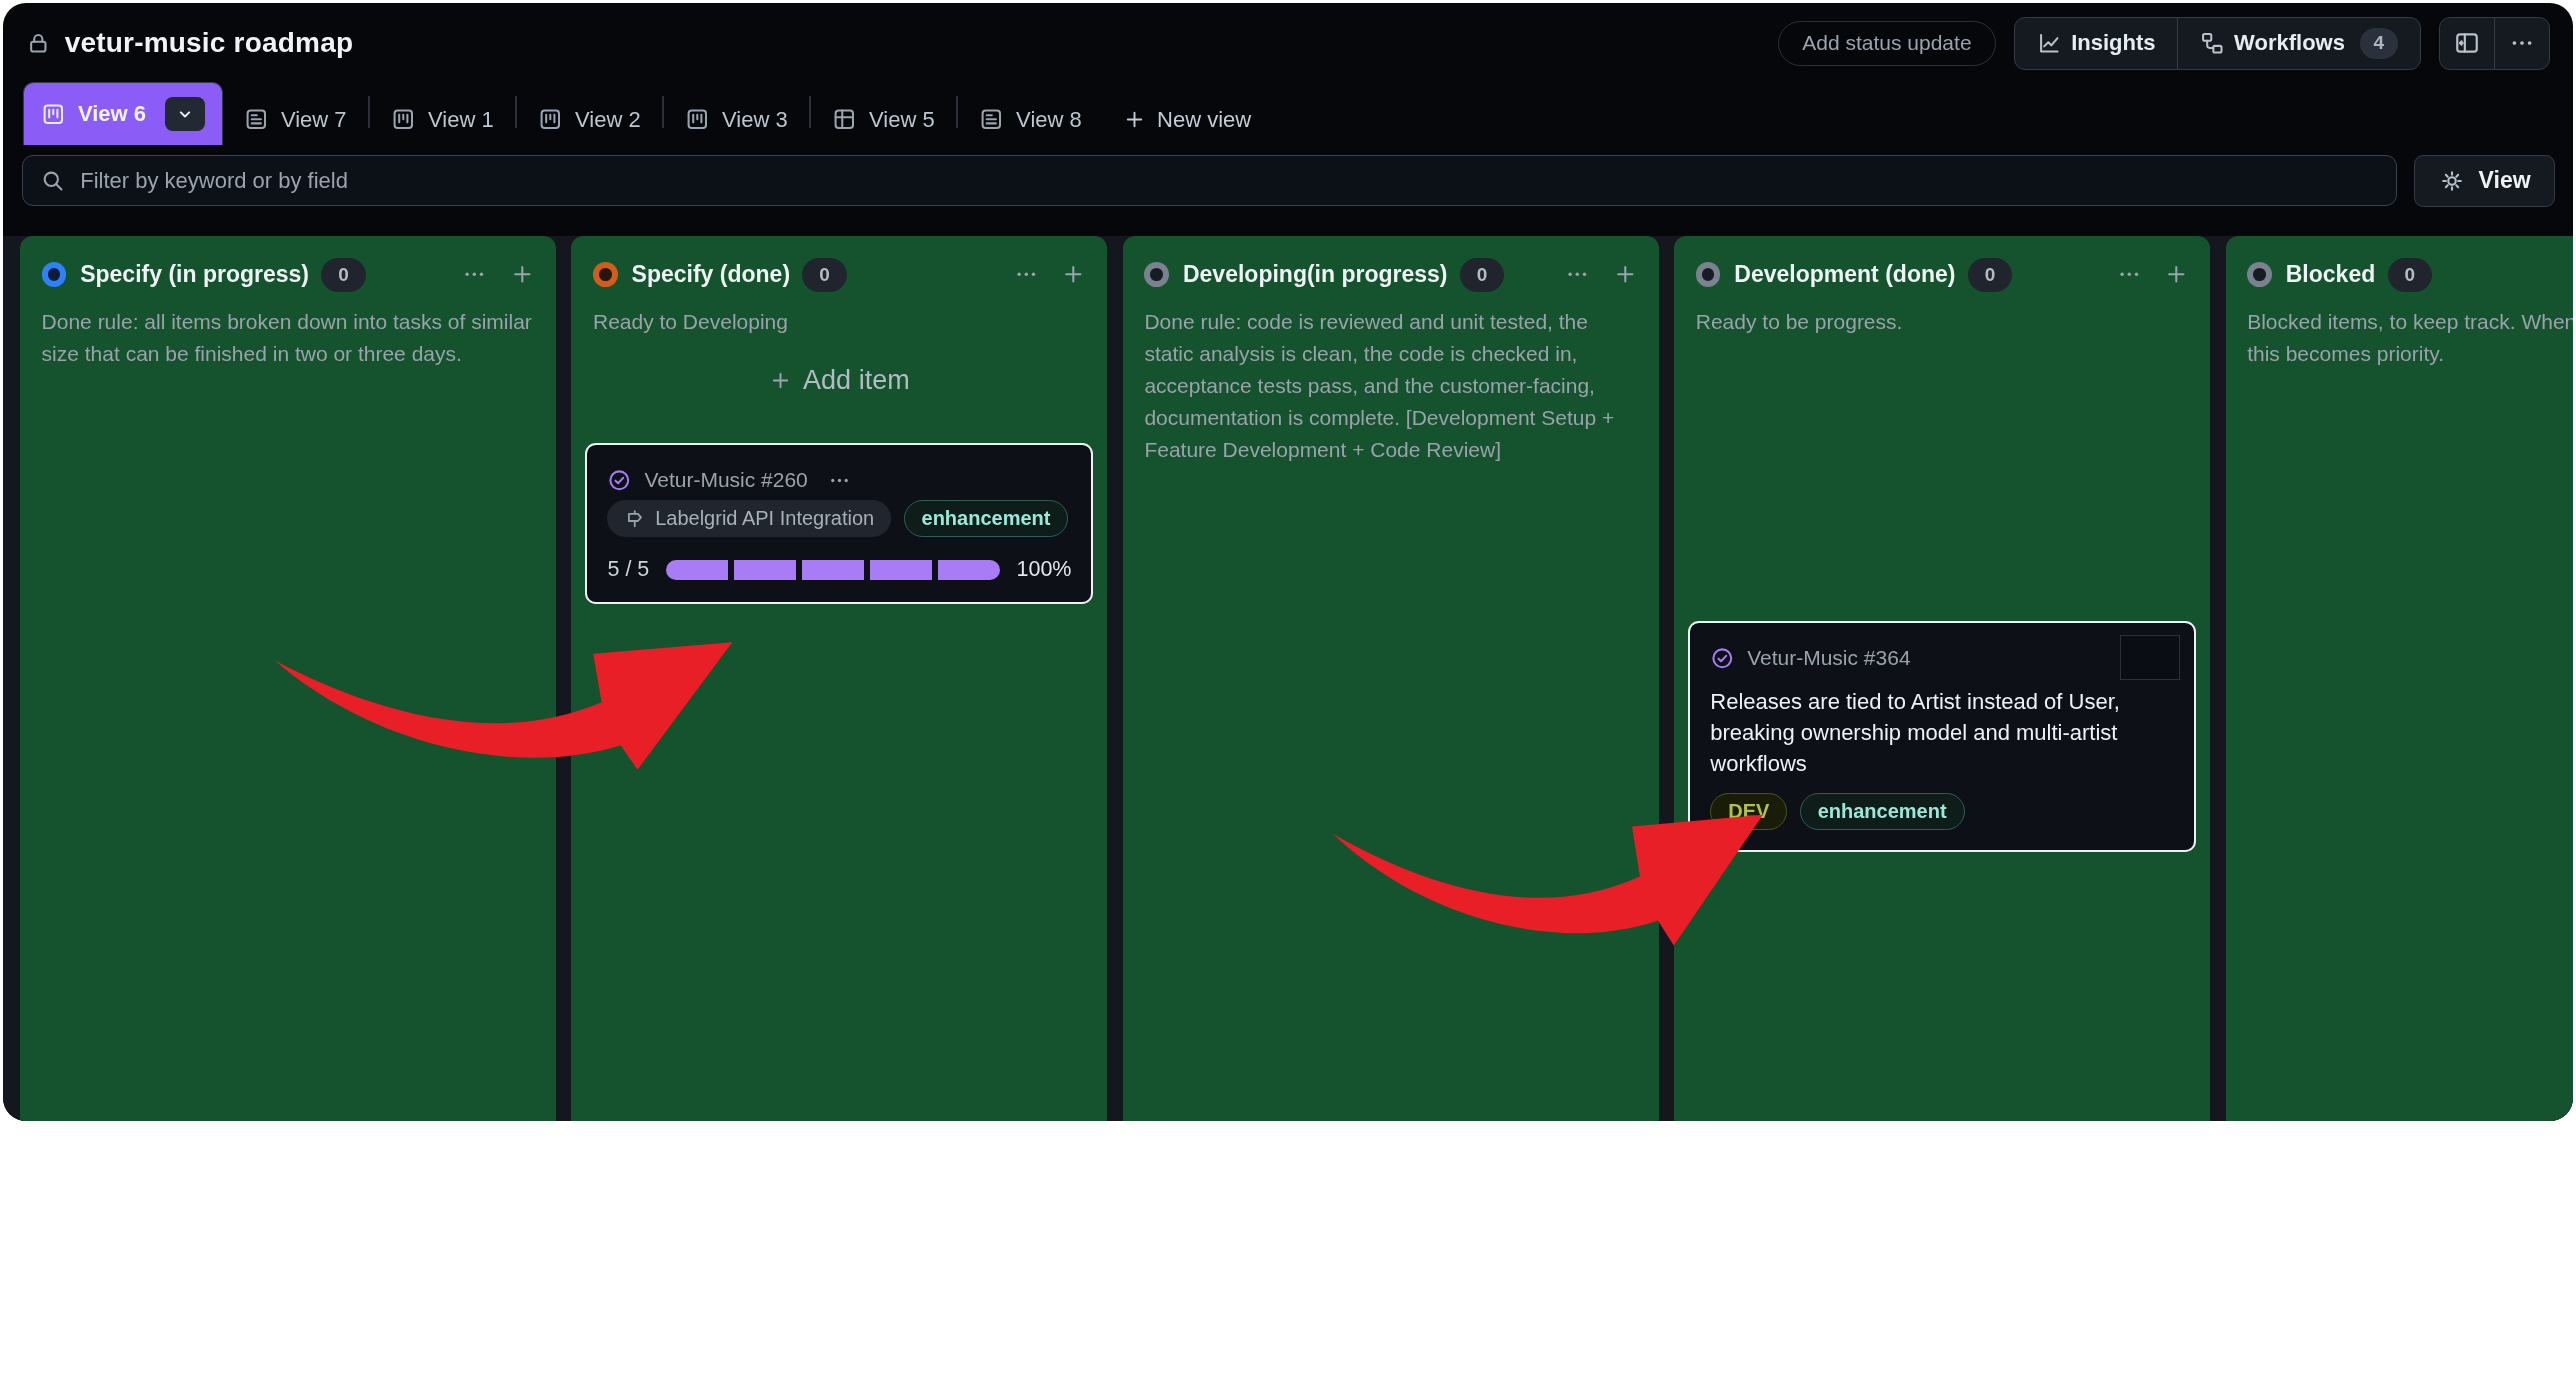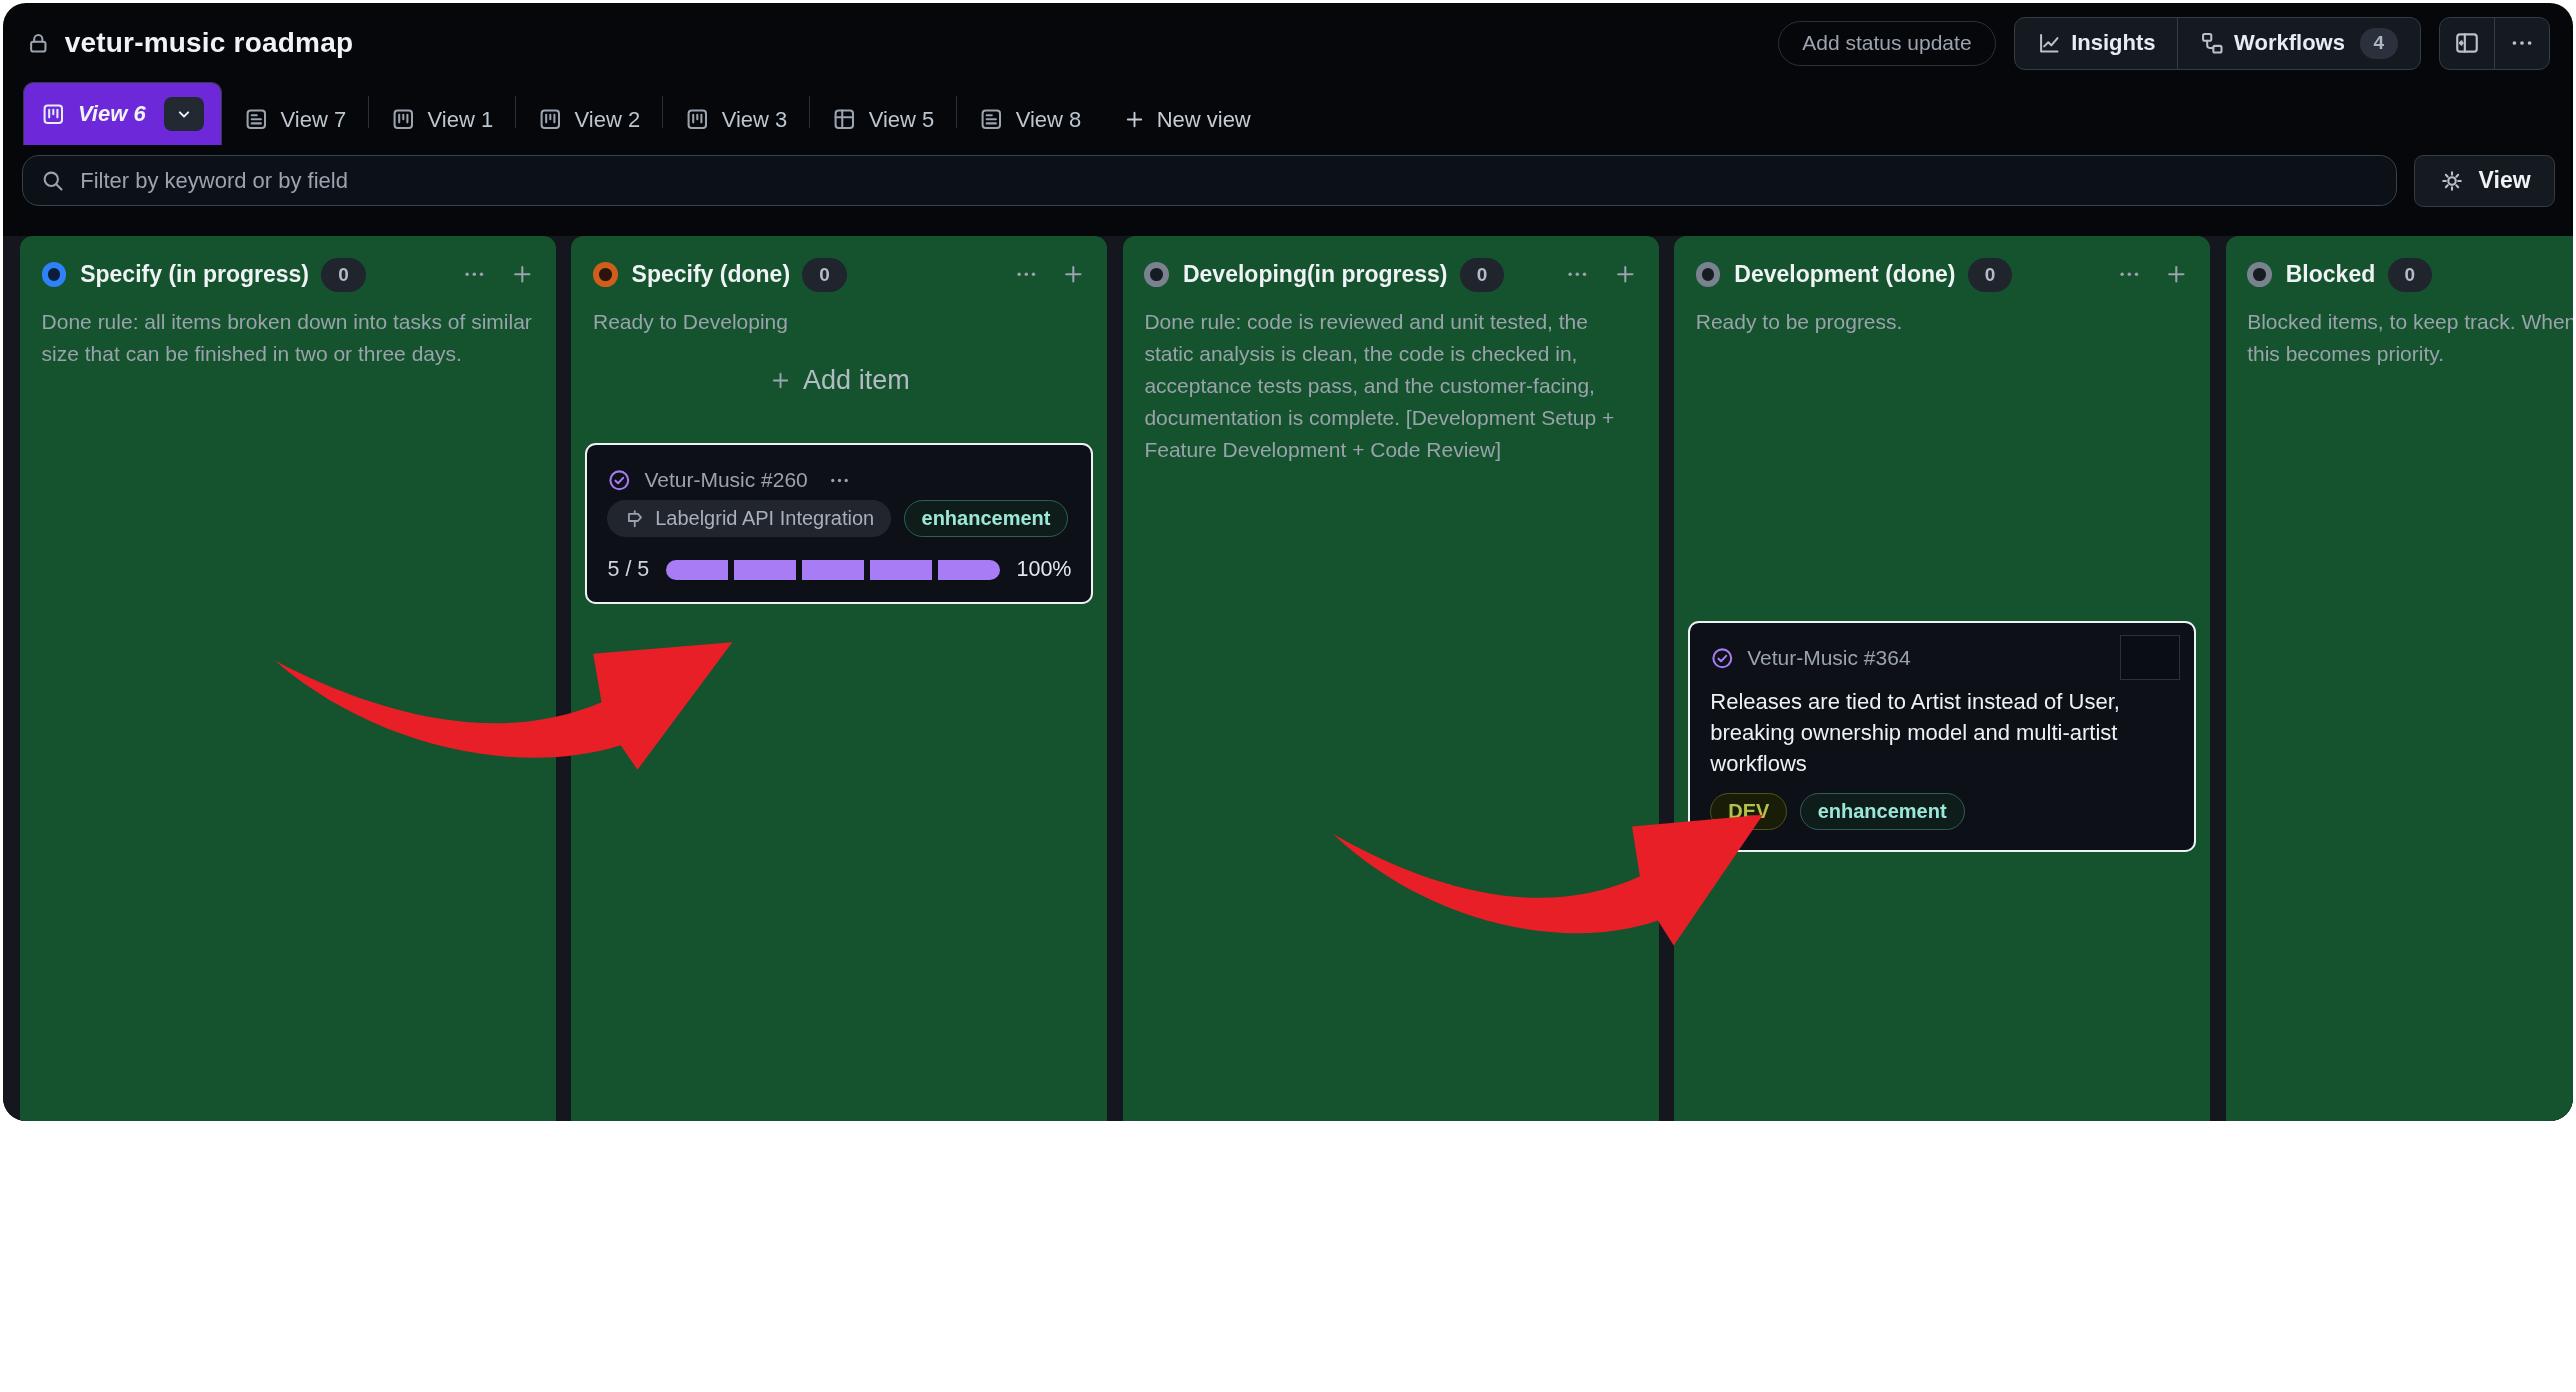--- a/index.html
+++ b/index.html
@@ -17,29 +17,29 @@
   .btn-group .grp-btn{display:flex;align-items:center;gap:10px;padding:0 21.5px;color:#e6edf3;font-size:22px;font-weight:bold;cursor:pointer;}
   .btn-group .grp-btn + .grp-btn{border-left:1.5px solid #353c46;}
   .grp-btn .icon{color:#b9c1cb;}
   .count-chip{background:#2a313c;color:#aeb6c0;border-radius:769px;font-size:19px;font-weight:bold;padding:4.6px 14px;margin-left:4.6px;}
   .sq-btn{display:flex;align-items:center;justify-content:center;width:54px;color:#b9c1cb;cursor:pointer;}
 
   
   .tabbar{height:62px;display:flex;align-items:flex-end;padding-left:20px;}
   .tab{display:flex;align-items:center;gap:12.3px;padding:0 21.5px;height:51px;color:#bdc5cf;font-size:22px;cursor:pointer;}
   .tab .icon{color:#9ba3af;}
-  .tab-active{height:62px;background:#6d28d9;border:1.5px solid #353c46;border-bottom:none;border-radius:10.8px 10.8px 0 0;color:#f0f3f6;font-weight:bold;padding:0 17px;font-style:italic;}
+  .tab-active{height:62px;background:#8b5cf6;border:1.5px solid #353c46;border-bottom:none;border-radius:10.8px 10.8px 0 0;color:#f0f3f6;font-weight:bold;padding:0 17px;}
   .tab-active .icon{color:#e6edf3;}
   .chev-btn{margin-left:6.2px;width:40px;height:34px;border-radius:7.7px;background:#232933;display:flex;align-items:center;justify-content:center;color:#9ba3af;cursor:pointer;}
   .tab-sep{width:1.5px;height:32px;background:#2b313b;align-self:center;margin-bottom:4.6px;}
   .newview{display:flex;align-items:center;gap:10.8px;color:#c5ccd6;font-size:22px;padding:0 20px;height:51px;cursor:pointer;}
 
   
   .filterrow{height:71px;display:flex;align-items:center;gap:17px;padding:0 18.5px;}
-  .filterbox{flex:1;height:49px;border:1.5px solid #3a424d;border-radius:17px;background:#0c1017;display:flex;align-items:center;padding:0 17px;gap:14px;}
+  .filterbox{flex:1;height:49px;border:1.5px solid #3a424d;border-radius:11px;background:#0c1017;display:flex;align-items:center;padding:0 17px;gap:14px;}
   .filterbox .icon{color:#9ba3af;flex:0 0 auto;}
   .filterbox input{flex:1;background:transparent;border:none;outline:none;color:#e6edf3;font-size:22px;font-family:"Liberation Sans",sans-serif;}
   .filterbox input::placeholder{color:#9ba3af;}
   .view-btn{height:52px;padding:0 23px;border:1.5px solid #353c46;border-radius:9.2px;background:#151a21;display:flex;align-items:center;gap:12.3px;color:#f0f3f6;font-size:23px;font-weight:bold;cursor:pointer;}
   .view-btn .icon{color:#b9c1cb;}
 
   
   .board{position:relative;margin-top:20px;height:1160px;background:#14181e;display:flex;gap:15.4px;padding:0 0 17px 17px;box-sizing:border-box;overflow:hidden;}
   .col{width:536px;flex:0 0 536px;background:#14532d;border-radius:12.3px;overflow:hidden;}
   .col-head{display:flex;align-items:center;padding:21.5px 21.5px 9.2px 21.5px;}

